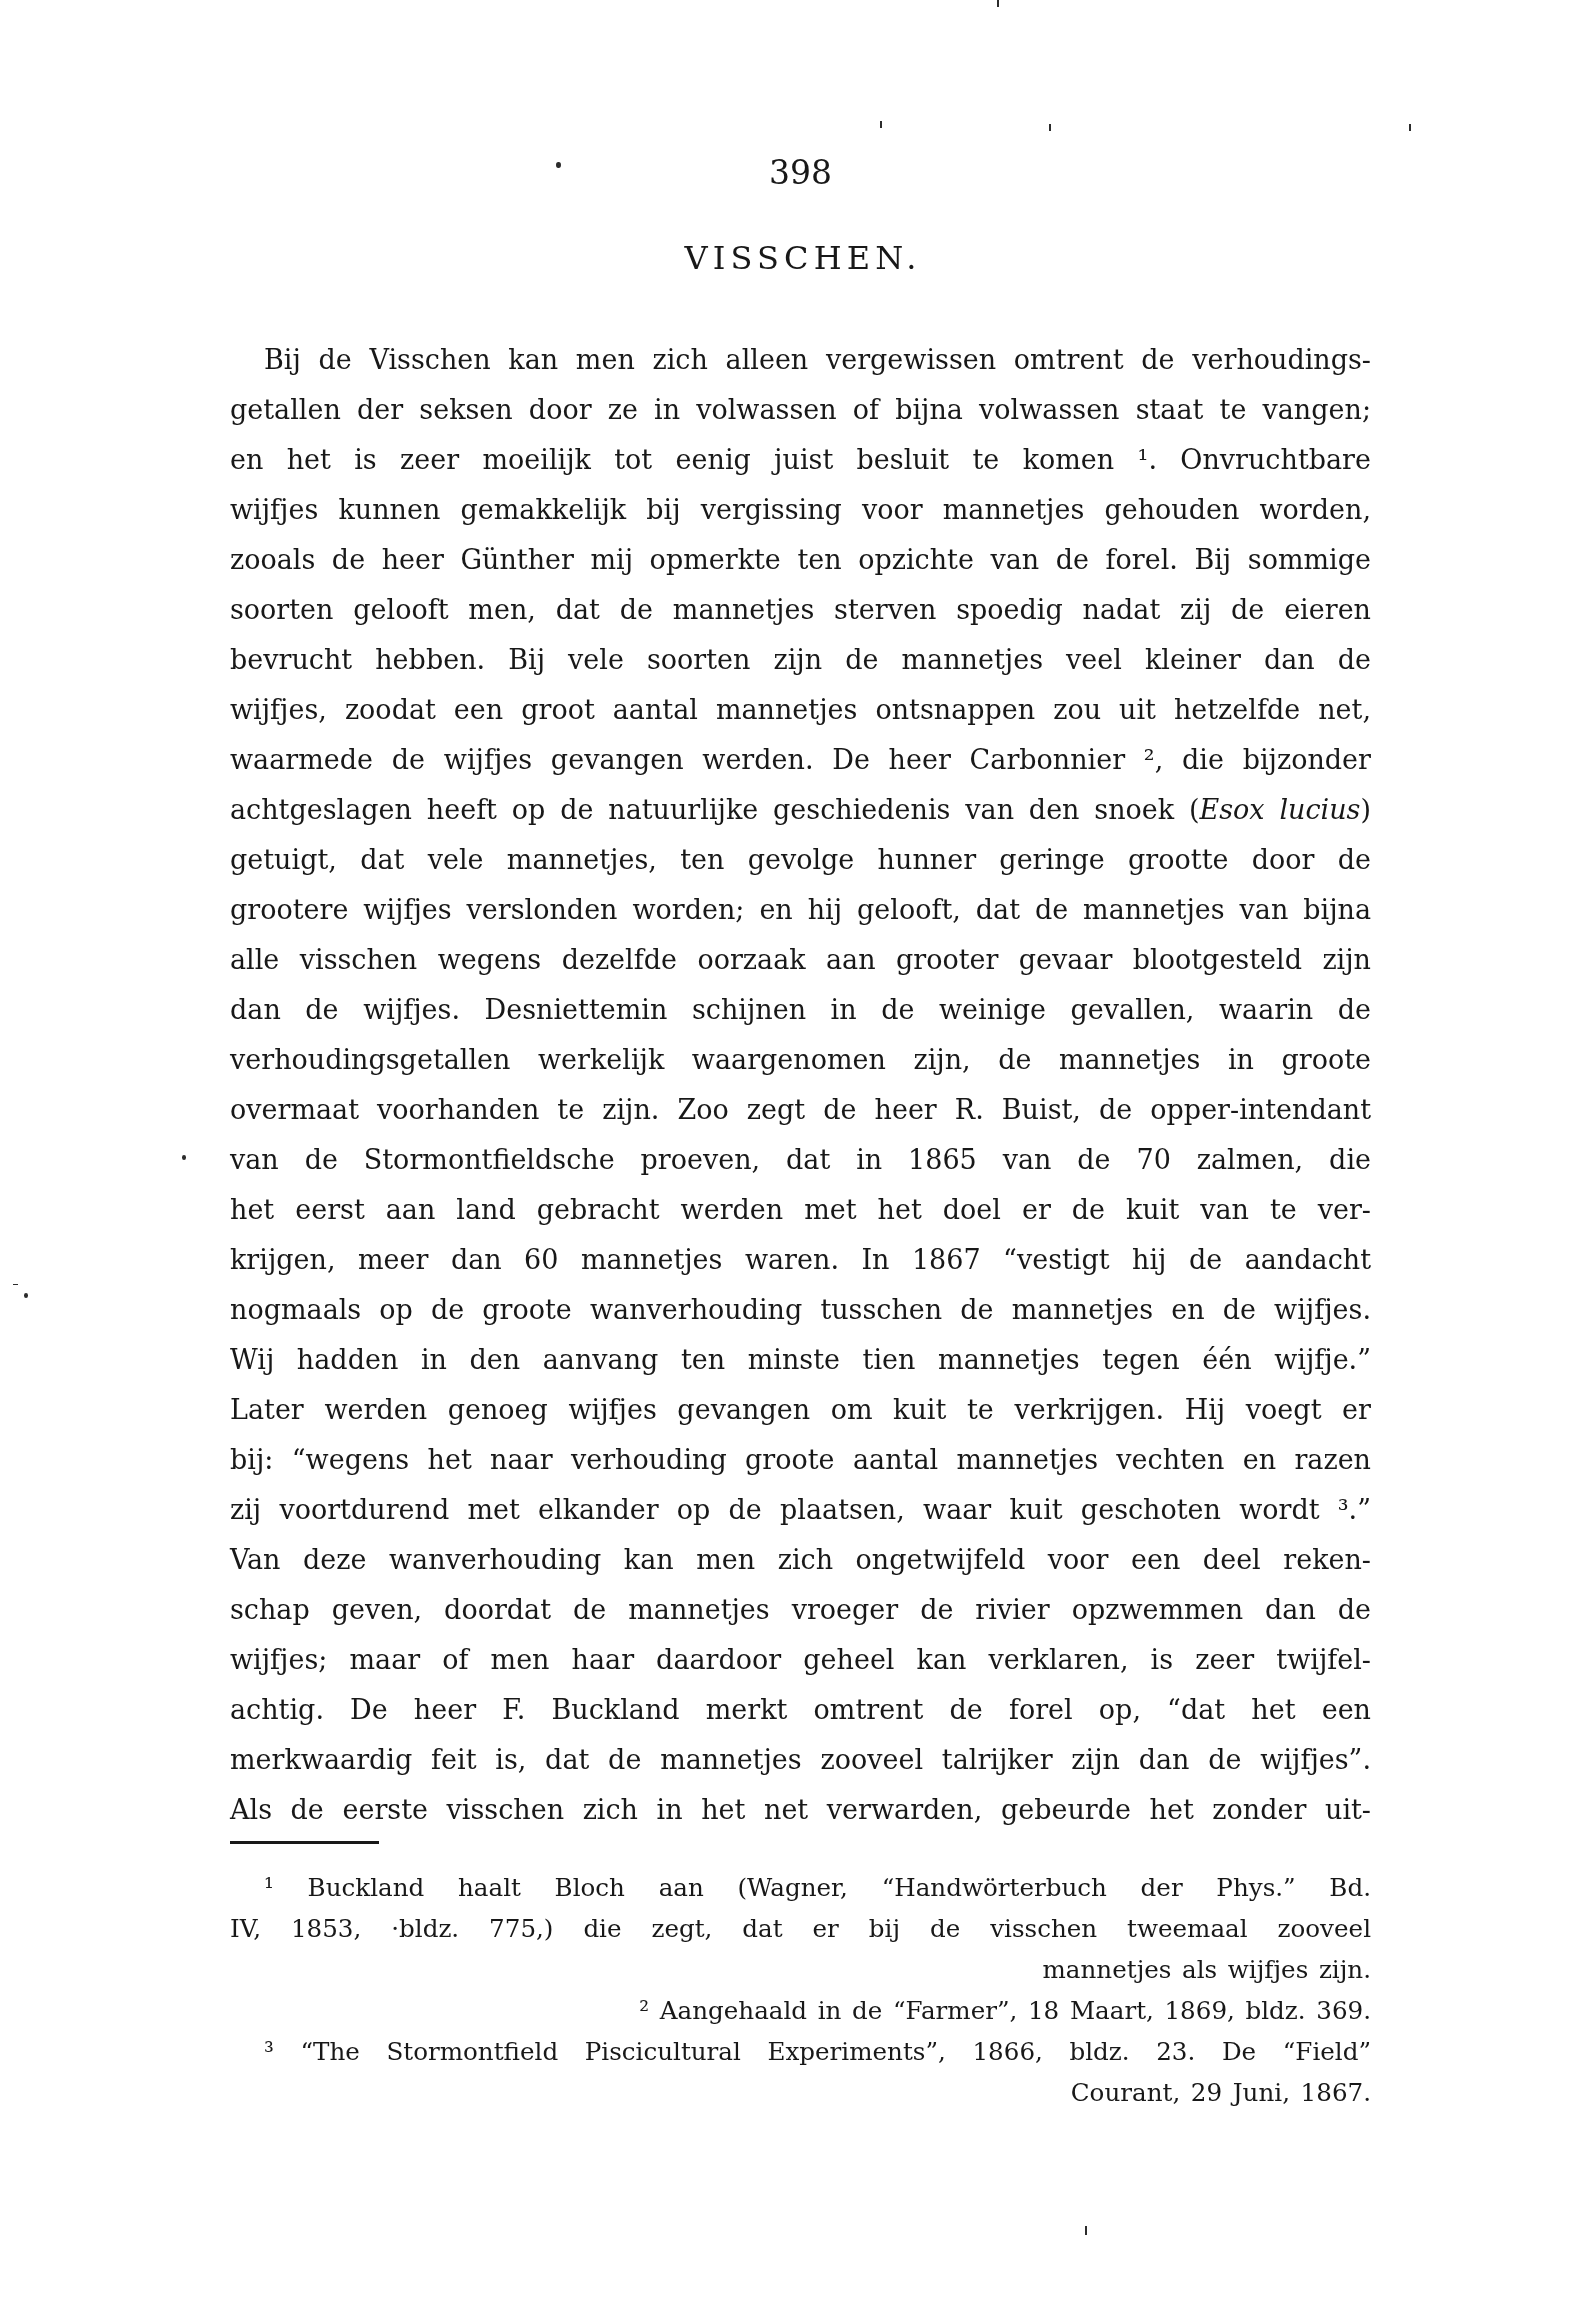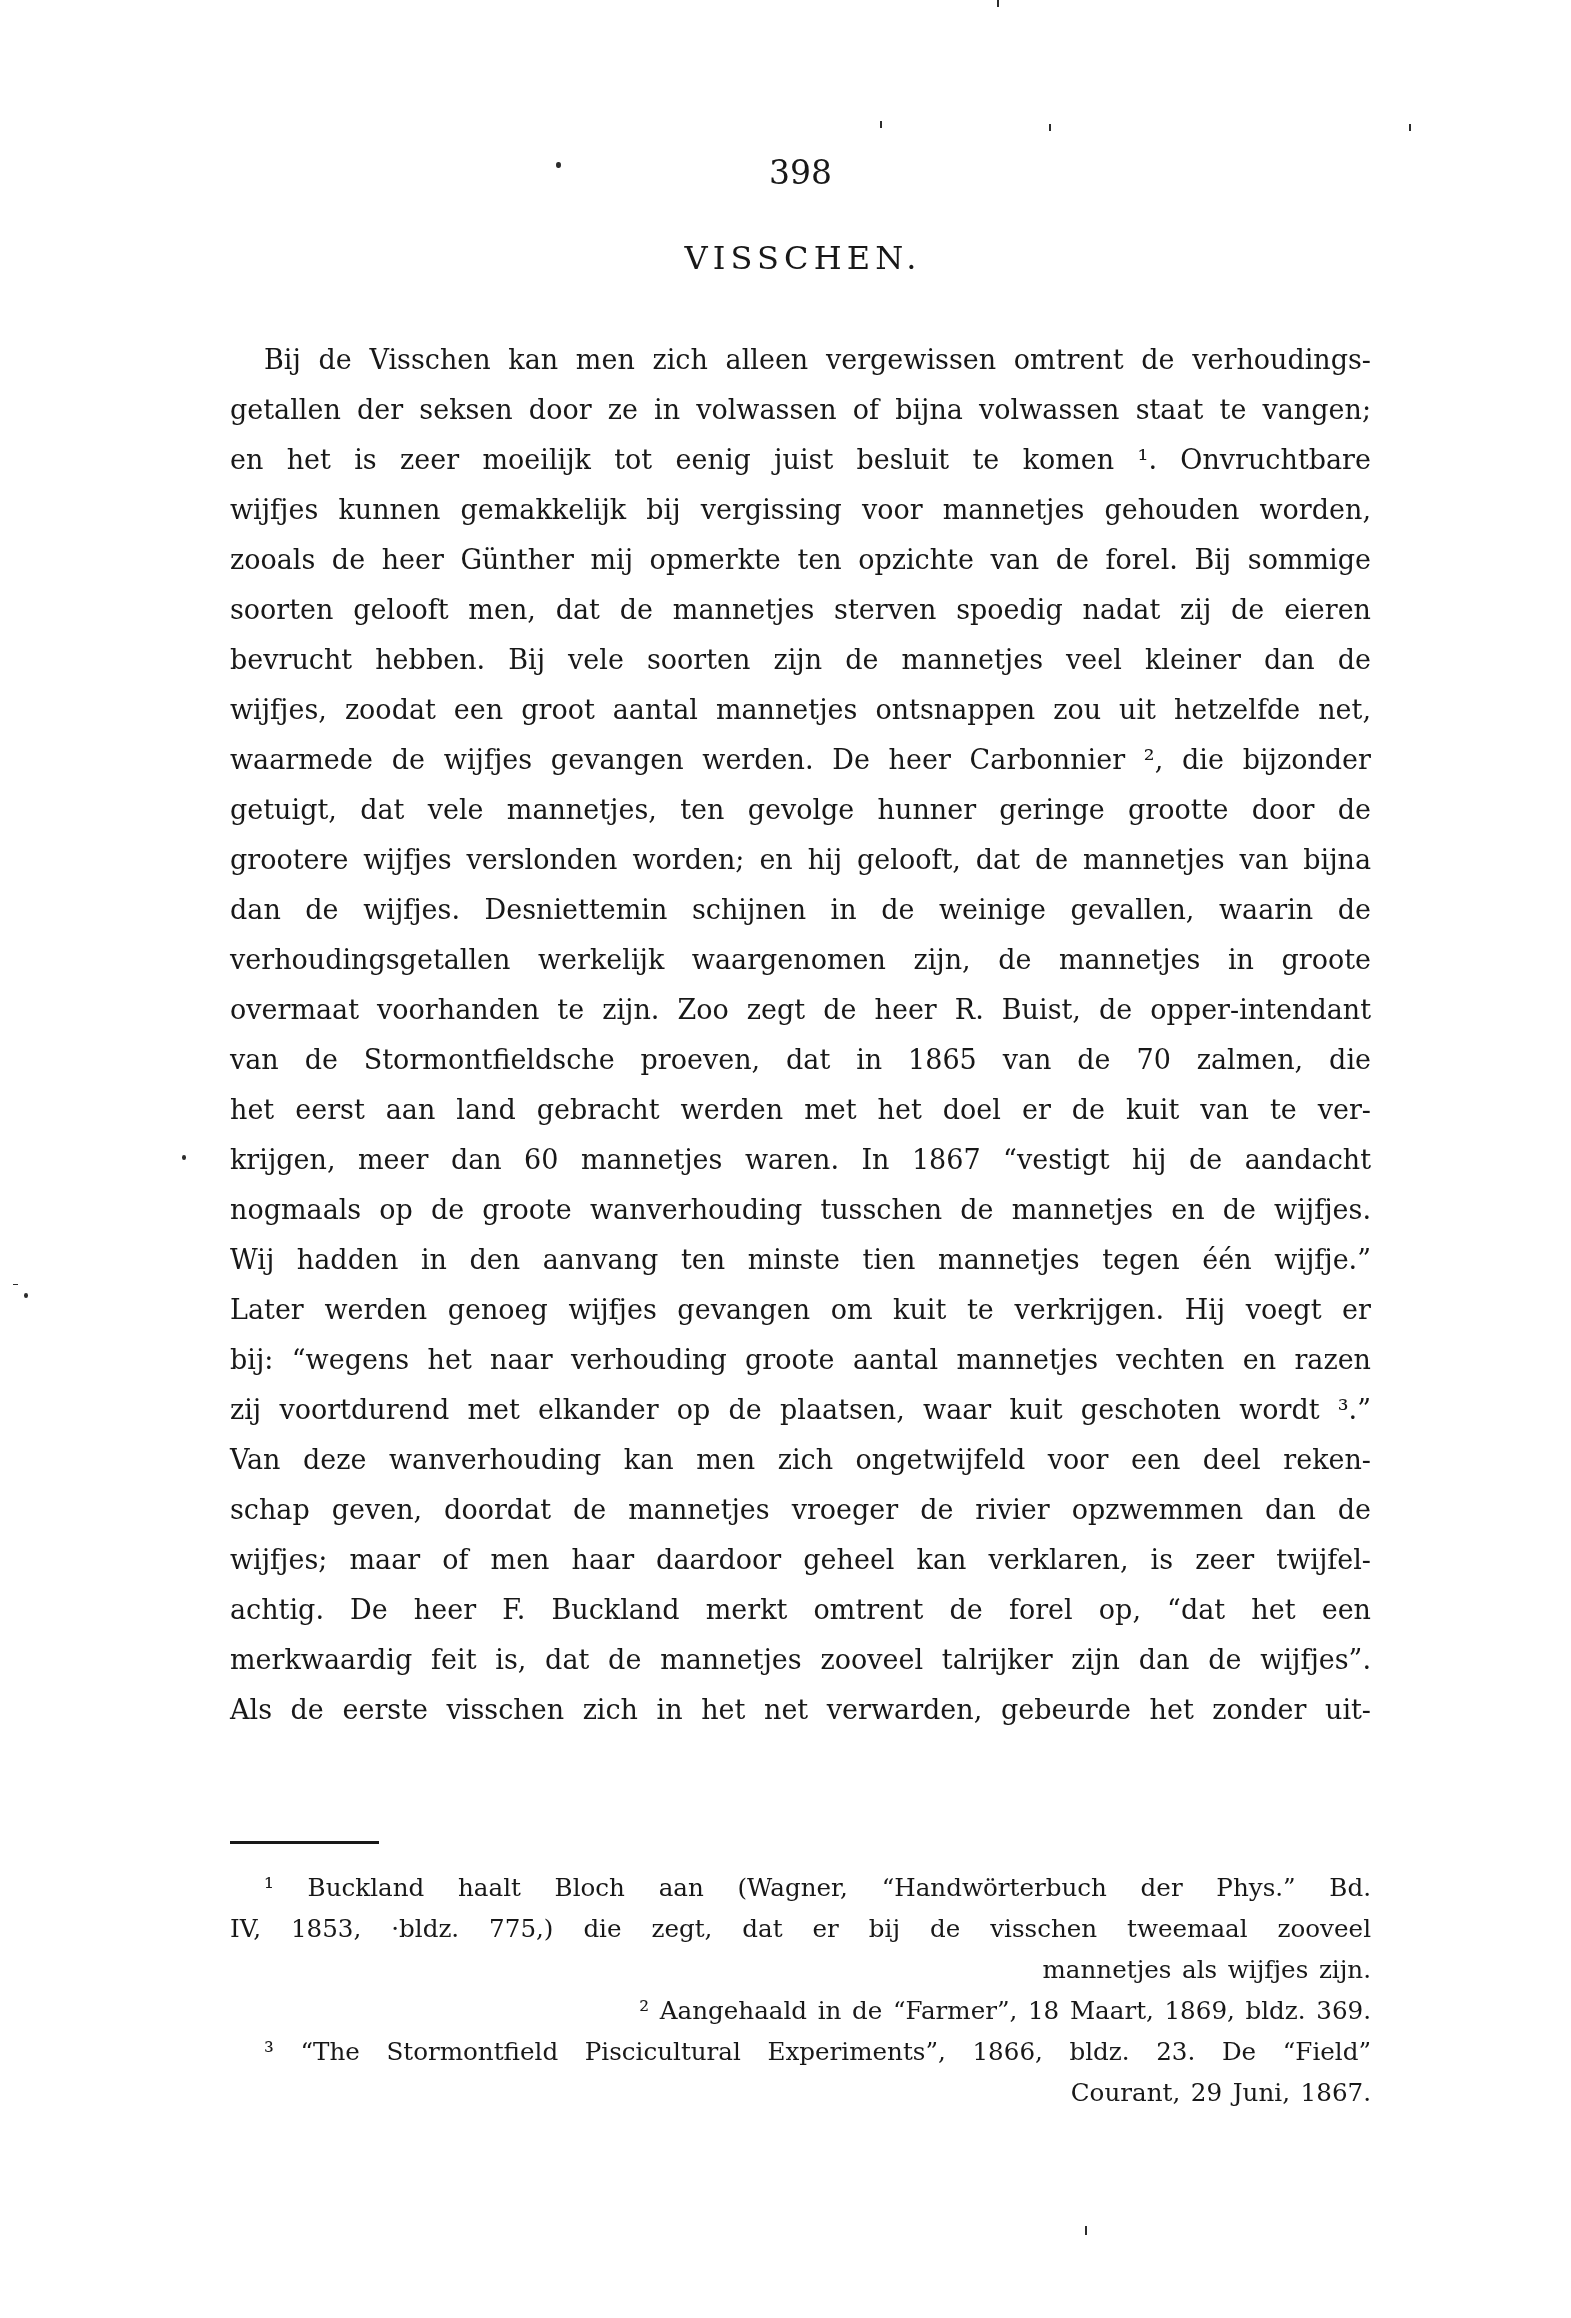--- a/index.html
+++ b/index.html
@@ -63,22 +63,24 @@
   <div class="body-text">
       <div class="body-line indent"><span>Bij de Visschen kan men zich alleen vergewissen omtrent de verhoudings-</span></div>
       <div class="body-line"><span>getallen der seksen door ze in volwassen of bijna volwassen staat te vangen;</span></div>
       <div class="body-line"><span>en het is zeer moeilijk tot eenig juist besluit te komen ¹. Onvruchtbare</span></div>
       <div class="body-line"><span>wijfjes kunnen gemakkelijk bij vergissing voor mannetjes gehouden worden,</span></div>
       <div class="body-line"><span>zooals de heer Günther mij opmerkte ten opzichte van de forel. Bij sommige</span></div>
       <div class="body-line"><span>soorten gelooft men, dat de mannetjes sterven spoedig nadat zij de eieren</span></div>
       <div class="body-line"><span>bevrucht hebben. Bij vele soorten zijn de mannetjes veel kleiner dan de</span></div>
       <div class="body-line"><span>wijfjes, zoodat een groot aantal mannetjes ontsnappen zou uit hetzelfde net,</span></div>
       <div class="body-line"><span>waarmede de wijfjes gevangen werden. De heer Carbonnier ², die bijzonder</span></div>
+      <div class="body-line"><span>achtgeslagen heeft op de natuurlijke geschiedenis van den snoek (</span><i>Esox lucius</i><span>)</span></div>
       <div class="body-line"><span>getuigt, dat vele mannetjes, ten gevolge hunner geringe grootte door de</span></div>
       <div class="body-line"><span>grootere wijfjes verslonden worden; en hij gelooft, dat de mannetjes van bijna</span></div>
+      <div class="body-line"><span>alle visschen wegens dezelfde oorzaak aan grooter gevaar blootgesteld zijn</span></div>
       <div class="body-line"><span>dan de wijfjes. Desniettemin schijnen in de weinige gevallen, waarin de</span></div>
       <div class="body-line"><span>verhoudingsgetallen werkelijk waargenomen zijn, de mannetjes in groote</span></div>
       <div class="body-line"><span>overmaat voorhanden te zijn. Zoo zegt de heer R. Buist, de opper-intendant</span></div>
       <div class="body-line"><span>van de Stormontfieldsche proeven, dat in 1865 van de 70 zalmen, die</span></div>
       <div class="body-line"><span>het eerst aan land gebracht werden met het doel er de kuit van te ver-</span></div>
       <div class="body-line"><span>krijgen, meer dan 60 mannetjes waren. In 1867 “vestigt hij de aandacht</span></div>
       <div class="body-line"><span>nogmaals op de groote wanverhouding tusschen de mannetjes en de wijfjes.</span></div>
       <div class="body-line"><span>Wij hadden in den aanvang ten minste tien mannetjes tegen één wijfje.”</span></div>
       <div class="body-line"><span>Later werden genoeg wijfjes gevangen om kuit te verkrijgen. Hij voegt er</span></div>
       <div class="body-line"><span>bij: “wegens het naar verhouding groote aantal mannetjes vechten en razen</span></div>

